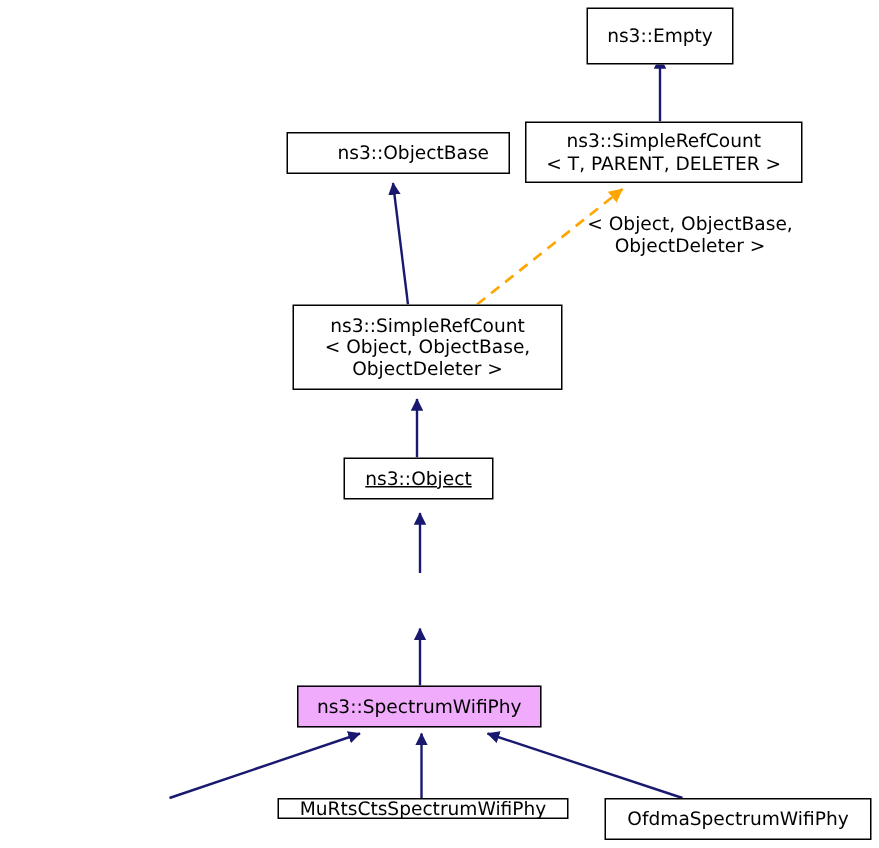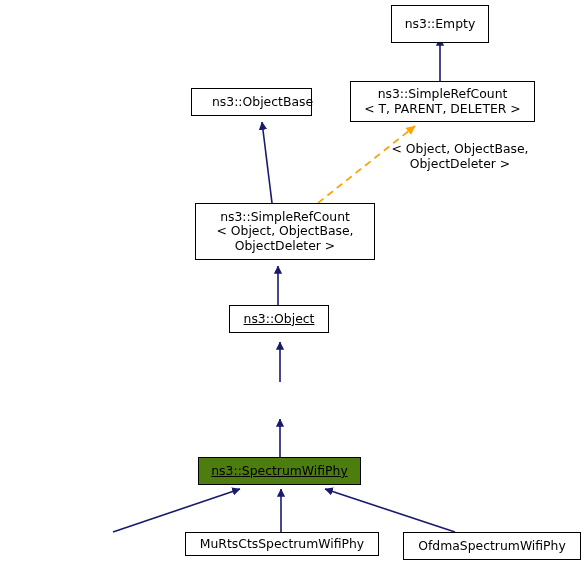--- a/index.html
+++ b/index.html
@@ -32,22 +32,21 @@
     align-items: center;
     justify-content: center;
     text-align: center;
     color: #000000;
     font-size: 12.4px;
     line-height: 14.6px;
     white-space: pre;
     z-index: 2;
   }
   .node.highlight {
-    background: #4d7c0f;
-    text-decoration: underline;
+    background: #f0abfc;
   }
   .node-label {
     display: block;
     width: 100%;
     white-space: pre;
   }
   .edge-label {
     position: absolute;
     color: #000000;
     font-size: 12.4px;
@@ -111,21 +110,21 @@
 
   <div class="node" style="left:391px; top:5px; width:98px; height:38px;">
     <span class="node-label">ns3::Empty</span>
   </div>
 
   <div class="node" style="left:350px; top:81px; width:185px; height:41px;">
     <span class="node-label">ns3::SimpleRefCount
 &lt; T, PARENT, DELETER &gt;</span>
   </div>
 
-  <div class="node" style="left:191px; top:88px; width:121px; height:28px;padding-left:20px;">
+  <div class="node" style="left:191px; top:88px; width:149px; height:28px;padding-left:20px;">
     <span class="node-label">ns3::ObjectBase</span>
   </div>
 
   <div class="edge-label" style="left:380px; top:142px; width:160px;">&lt; Object, ObjectBase,
 ObjectDeleter &gt;</div>
 
   <div class="node" style="left:195px; top:203px; width:180px; height:57px;">
     <span class="node-label">ns3::SimpleRefCount
 &lt; Object, ObjectBase,
 ObjectDeleter &gt;</span>
@@ -134,21 +133,21 @@
   <div class="node" style="left:229px; top:305px; width:100px; height:28px;text-decoration:underline;">
     <span class="node-label">ns3::Object</span>
   </div>
 
 
   <div class="node highlight" style="left:198px; top:457px; width:163px; height:28px;">
     <span class="node-label">ns3::SpectrumWifiPhy</span>
   </div>
 
 
-  <div class="node" style="left:185px; top:532px; width:194px; height:24px;">
+  <div class="node" style="left:185px; top:532px; width:194px; height:14px;">
     <span class="node-label">MuRtsCtsSpectrumWifiPhy</span>
   </div>
 
   <div class="node" style="left:403px; top:532px; width:178px; height:28px;">
     <span class="node-label">OfdmaSpectrumWifiPhy</span>
   </div>
 
 </div>
 
 </body></html>

